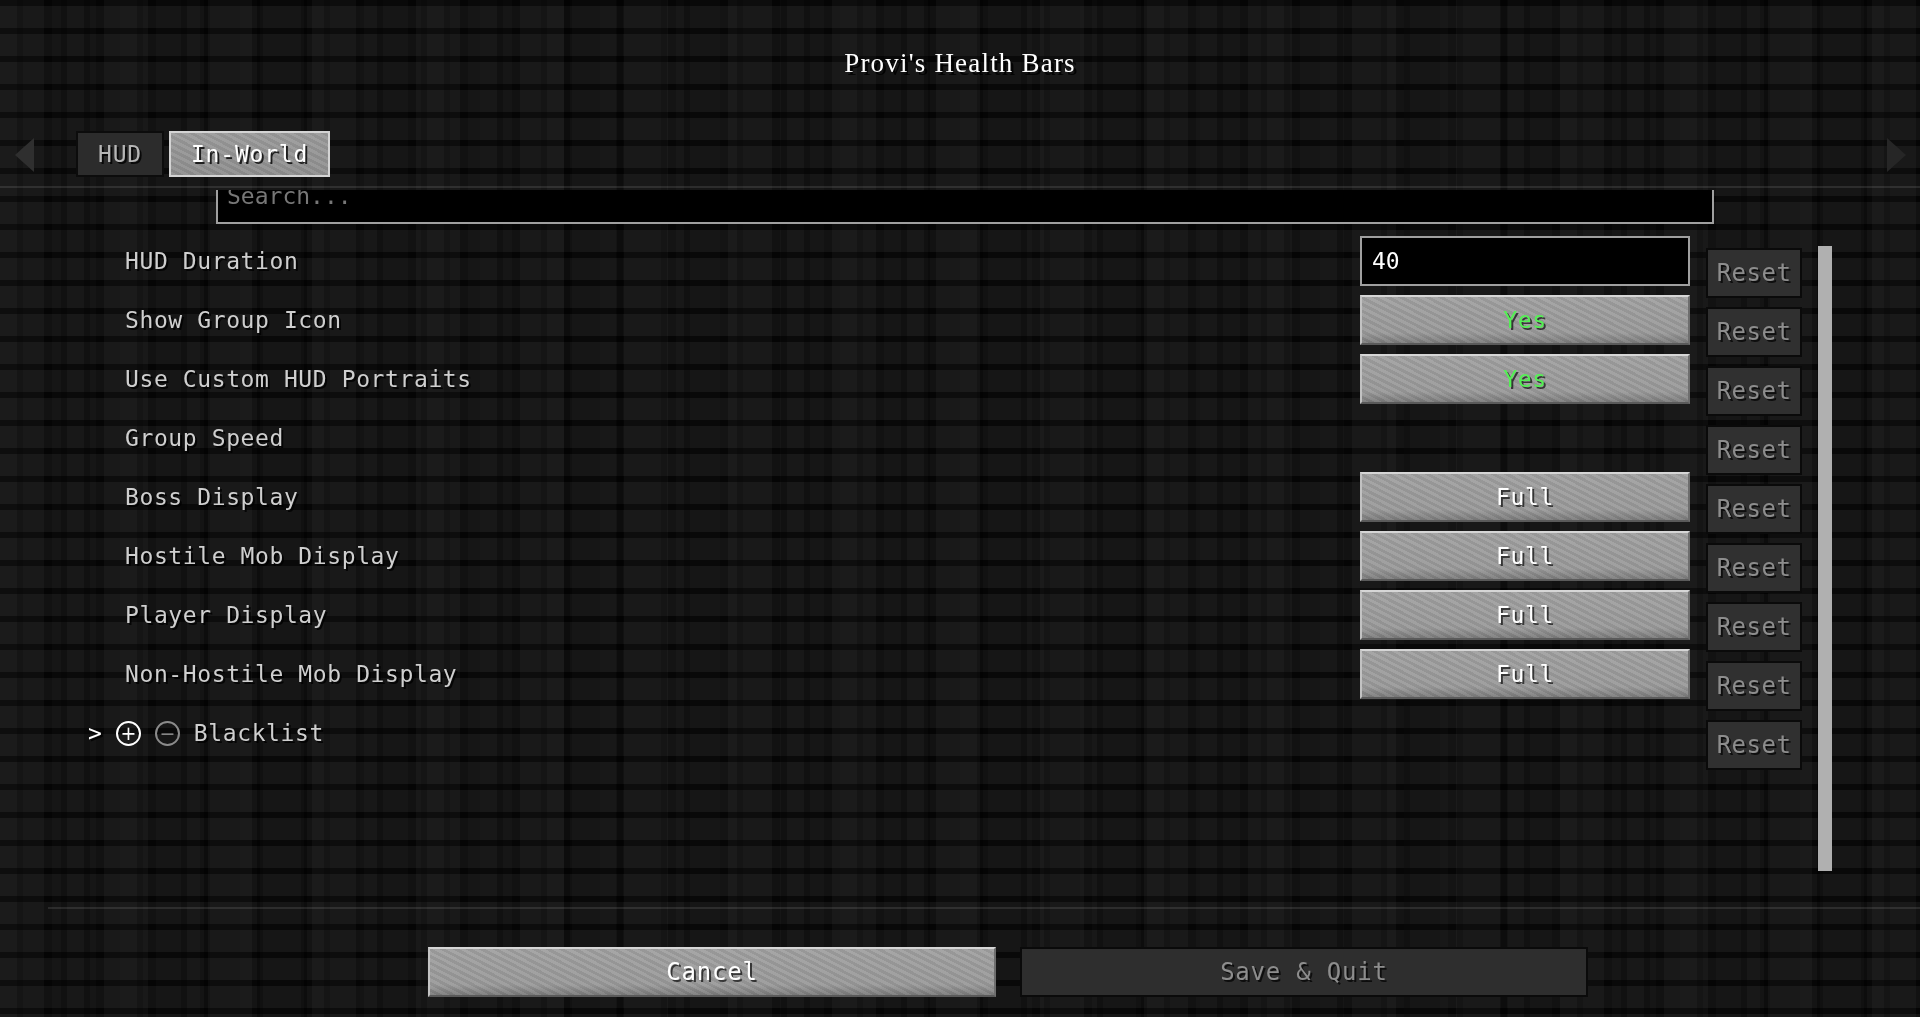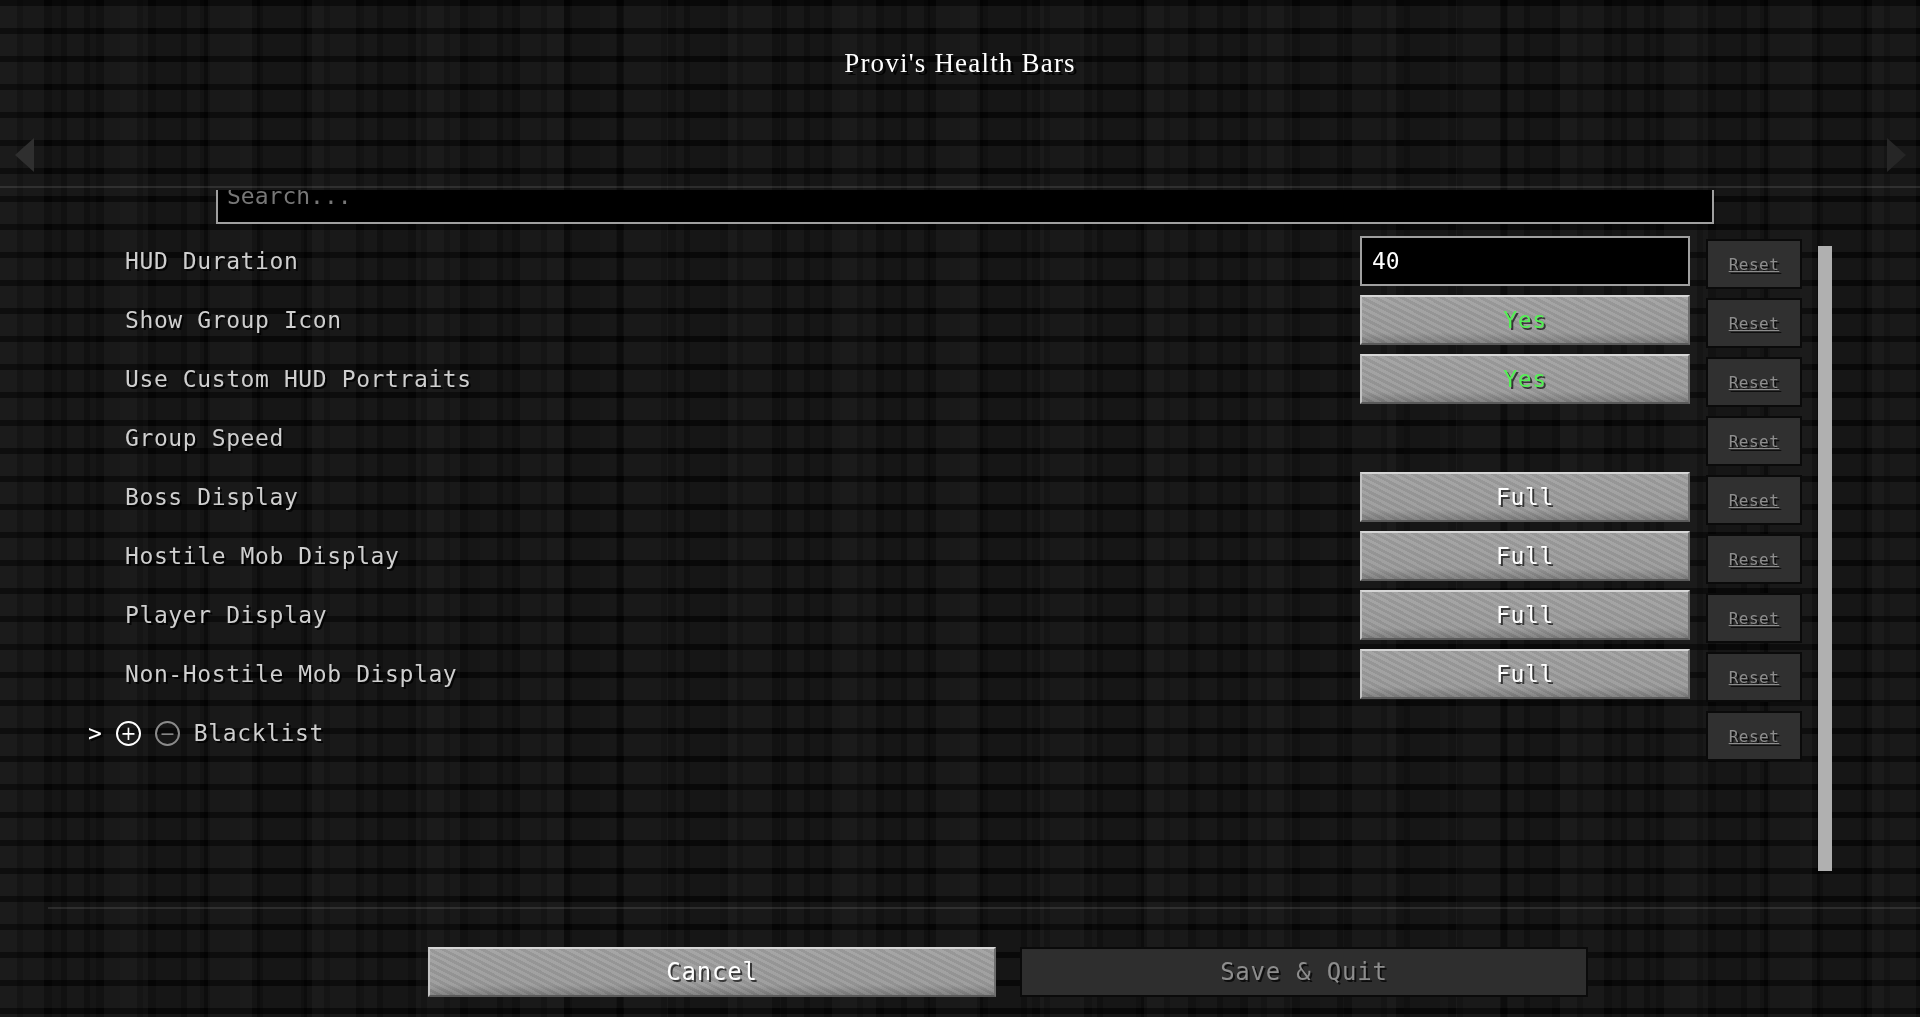--- a/index.html
+++ b/index.html
@@ -154,30 +154,29 @@
     border-left:2px solid #c2c2c2;
     border-right:2px solid #6e6e6e;
     border-bottom:2px solid #5a5a5a;
     color:#ffffff;
     text-shadow:2px 2px 0 rgba(0,0,0,0.65);
     cursor:pointer;
   }
   .value-button.yes { color:#54f054; }
 
   .reset-button {
-    position:absolute; left:1706px; top:3px;
+    position:absolute; left:1706px; top:12px;
     width:96px; height:50px;
     display:flex; align-items:center; justify-content:center;
-    font-size:16px; letter-spacing:0.5px;
+    font-size:24px; letter-spacing:0.5px;
     background:#303030;
     border:2px solid #0a0a0a;
     color:#8d8d8d;
     text-shadow:2px 2px 0 rgba(0,0,0,0.7);
     cursor:default;
-    text-decoration:underline;
   }
 
   
   .category-row { position:absolute; left:0; width:1920px; height:50px; }
   .cat-inner {
     position:absolute; left:88px; top:0; height:50px;
     display:flex; align-items:center; gap:14px;
   }
   .cat-chevron {
     font-size:23px; color:#ffffff; line-height:1;
@@ -250,20 +249,24 @@
   <div id="header-region">
     <div id="page-title">Provi's Health Bars</div>
   </div>
 
   <div id="tab-bar">
 
     <div class="nav-arrow" id="tab-prev-arrow">
       <span class="arrow-tri arrow-left"></span>
     </div>
 
+    <div class="tab-list">
+      <div class="tab inactive">HUD</div>
+      <div class="tab active">In-World</div>
+    </div>
 
     <div class="nav-arrow" id="tab-next-arrow">
       <span class="arrow-tri arrow-right"></span>
     </div>
   </div>
 
   <div id="options-scroll">
 
     <div id="search-row">
       <input id="search-input" type="text" placeholder="Search..." value="" style="">

